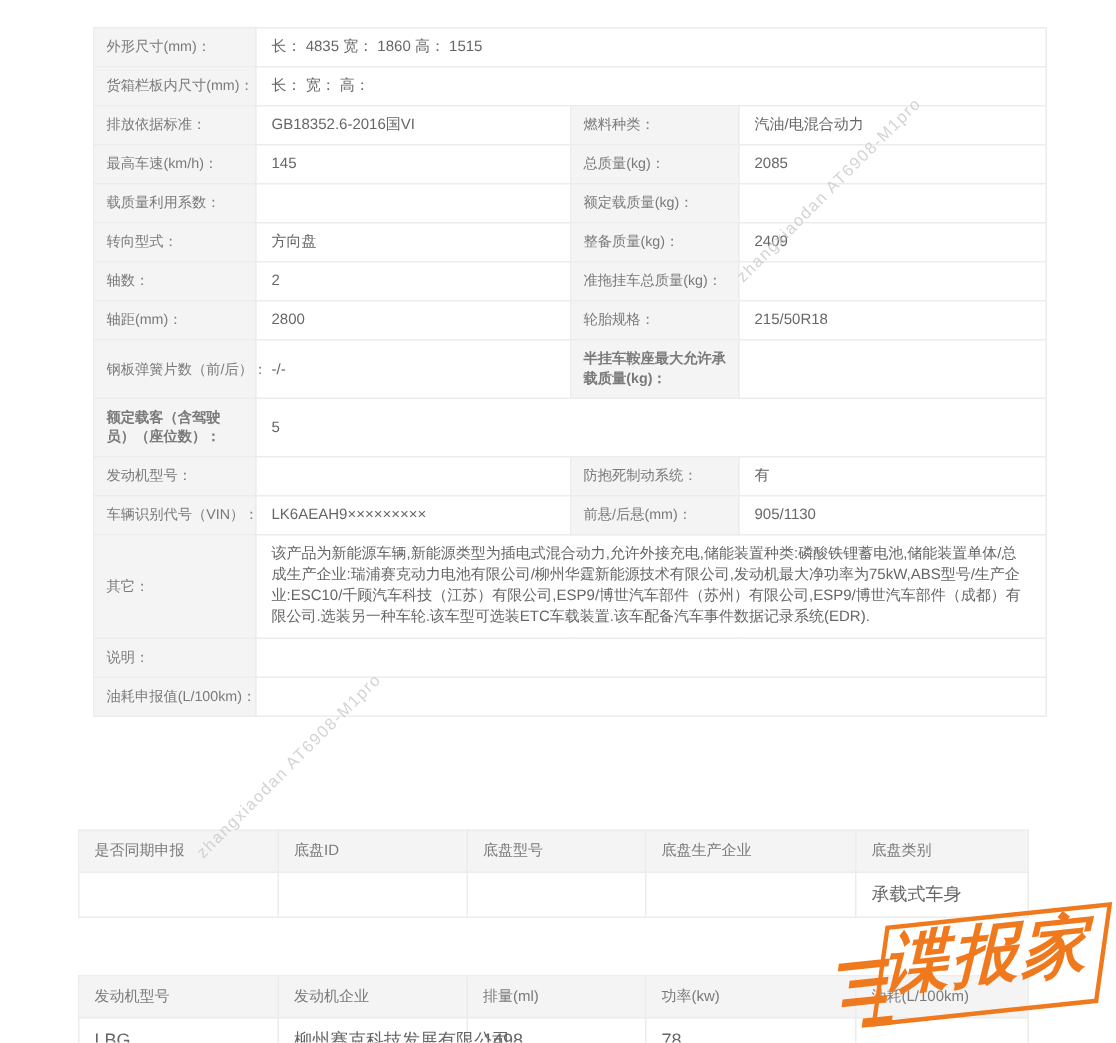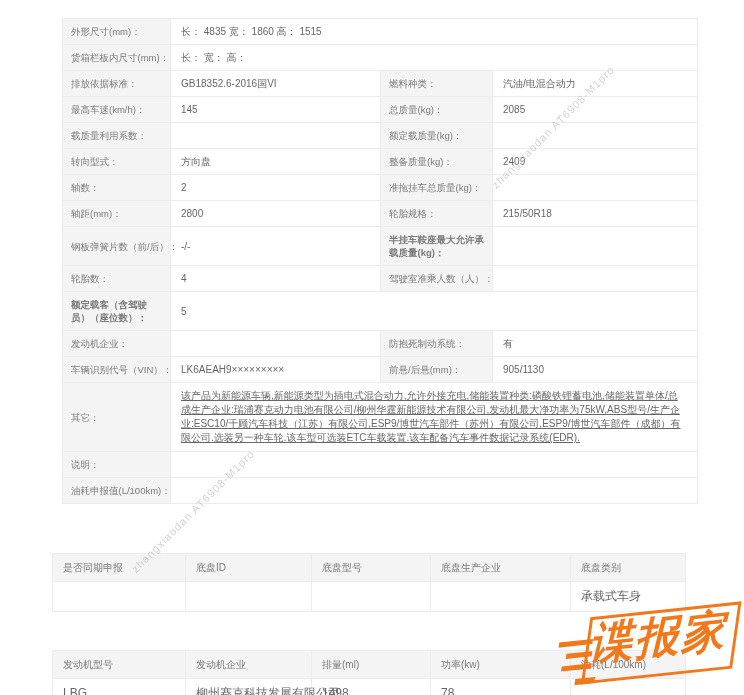--- a/index.html
+++ b/index.html
@@ -10,21 +10,21 @@
 
   table { border-collapse:collapse; table-layout:fixed; }
   td, th { border:1px solid #ececec; vertical-align:middle; }
 
   
   .spec { position:absolute; left:62px; top:18px; width:635px; }
   .spec td { font-size:10px; line-height:13px; color:#666; padding:6px 10px; }
   .spec td.lbl { background:#f4f4f4; color:#7a7a7a; font-size:9.5px; padding:6px 6px 6px 8px;
                  white-space:nowrap; overflow:visible; }
   .spec td.lbl.wrap { white-space:normal;font-weight:bold; }
-  .spec td.big { white-space:normal; line-height:14px;text-decoration:underline; }
+  .spec td.big { white-space:normal; line-height:14px; }
 
   
   .grid5 { position:absolute; left:52px; width:633px; }
   .grid5 th { background:#f4f4f4; color:#7a7a7a; font-size:10px; font-weight:normal;
               text-align:left; padding:7px 10px; line-height:13px; white-space:nowrap; }
   .grid5 td { background:#fff; color:#666; font-size:12px; padding:8px 10px;
               line-height:13px; white-space:nowrap; overflow:visible; }
   .chassis { top:553px; }
   .engine  { top:624px;margin-top:26px; }
 
@@ -106,31 +106,25 @@
         <td class="lbl">轮胎规格：</td>
         <td>215/50R18</td>
       </tr>
       <tr>
         <td class="lbl">钢板弹簧片数（前/后）：</td>
         <td>-/-</td>
         <td class="lbl wrap">半挂车鞍座最大允许承载质量(kg)：</td>
         <td></td>
       </tr>
       <tr>
-        <td class="lbl">轮胎数：</td>
-        <td>4</td>
-        <td class="lbl">驾驶室准乘人数（人）：</td>
-        <td></td>
-      </tr>
-      <tr>
         <td class="lbl wrap">额定载客（含驾驶员）（座位数）：</td>
         <td colspan="3">5</td>
       </tr>
       <tr>
-        <td class="lbl">发动机企业：</td>
+        <td class="lbl">发动机型号：</td>
         <td></td>
         <td class="lbl">防抱死制动系统：</td>
         <td>有</td>
       </tr>
       <tr>
         <td class="lbl">车辆识别代号（VIN）：</td>
         <td>LK6AEAH9×××××××××</td>
         <td class="lbl">前悬/后悬(mm)：</td>
         <td>905/1130</td>
       </tr>

